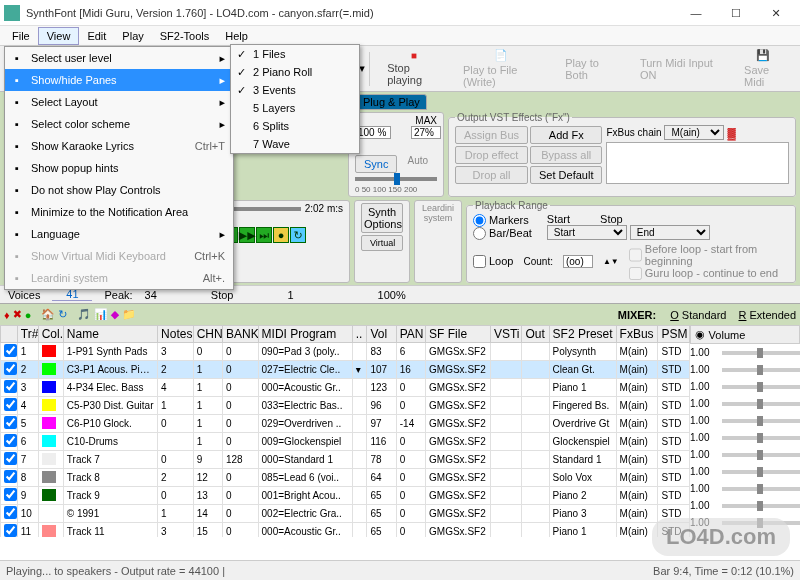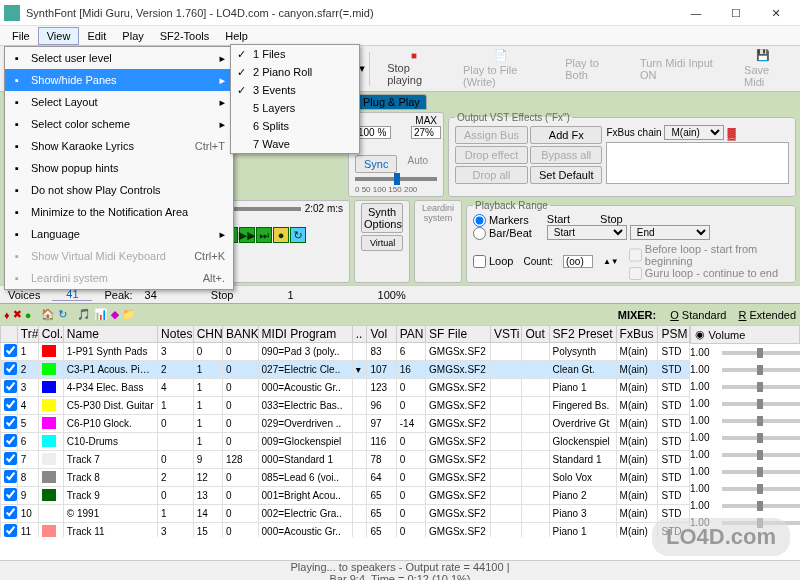--- a/index.html
+++ b/index.html
@@ -28,21 +28,21 @@
 .btn { background: #e9e9e9; border: 1px solid #aaa; padding: 2px 8px; border-radius: 2px; }
 
 .track-toolbar { height: 22px; background: #ccddbb; display: flex; align-items: center; padding: 2px 4px; gap: 3px; border-top: 1px solid #aaa; }
 
 table.tracks { border-collapse: collapse; width: 100%; table-layout: fixed; }
 table.tracks th { background: #eee; border: 1px solid #ccc; padding: 1px 3px; font-weight: normal; text-align: left; white-space: nowrap; overflow: hidden; font-size: 12px; }
 table.tracks td { border: 1px solid #e0e0e0; padding: 1px 3px; white-space: nowrap; overflow: hidden; text-overflow: ellipsis; font-size: 10px; height: 17px; }
 table.tracks tr.sel td { background: #cde8ff; }
 .colbox { width: 14px; height: 12px; display: inline-block; }
 
-.statusbar { position: absolute; bottom: 0; left: 0; right: 0; height: 20px; background: #f0f0f0; border-top: 1px solid #ccc; display: flex; align-items: center; padding: 0 6px; font-size: 10px; color: #555; flex-direction: column; }
+.statusbar { position: absolute; bottom: 0; left: 0; right: 0; height: 20px; background: #f0f0f0; border-top: 1px solid #ccc; display: flex; align-items: center; padding: 0 6px; font-size: 10px; color: #555; }
 
 
 .dropdown { position: absolute; background: #f8f8f8; border: 1px solid #999; box-shadow: 2px 2px 4px rgba(0,0,0,0.3); z-index: 100; }
 .dropdown .mitem { display: flex; align-items: center; padding: 3px 8px 3px 4px; gap: 6px; cursor: default; }
 .dropdown .mitem:hover, .dropdown .mitem.hl { background: #2a90ff; color: #fff; }
 .dropdown .mitem .micon { width: 16px; height: 16px; display: inline-flex; align-items: center; justify-content: center; }
 .dropdown .mitem .arrow { margin-left: auto; }
 .dropdown .mitem .sc { margin-left: auto; color: #666; }
 
 .submenu { left: 230px; top: 44px; width: 130px; }

